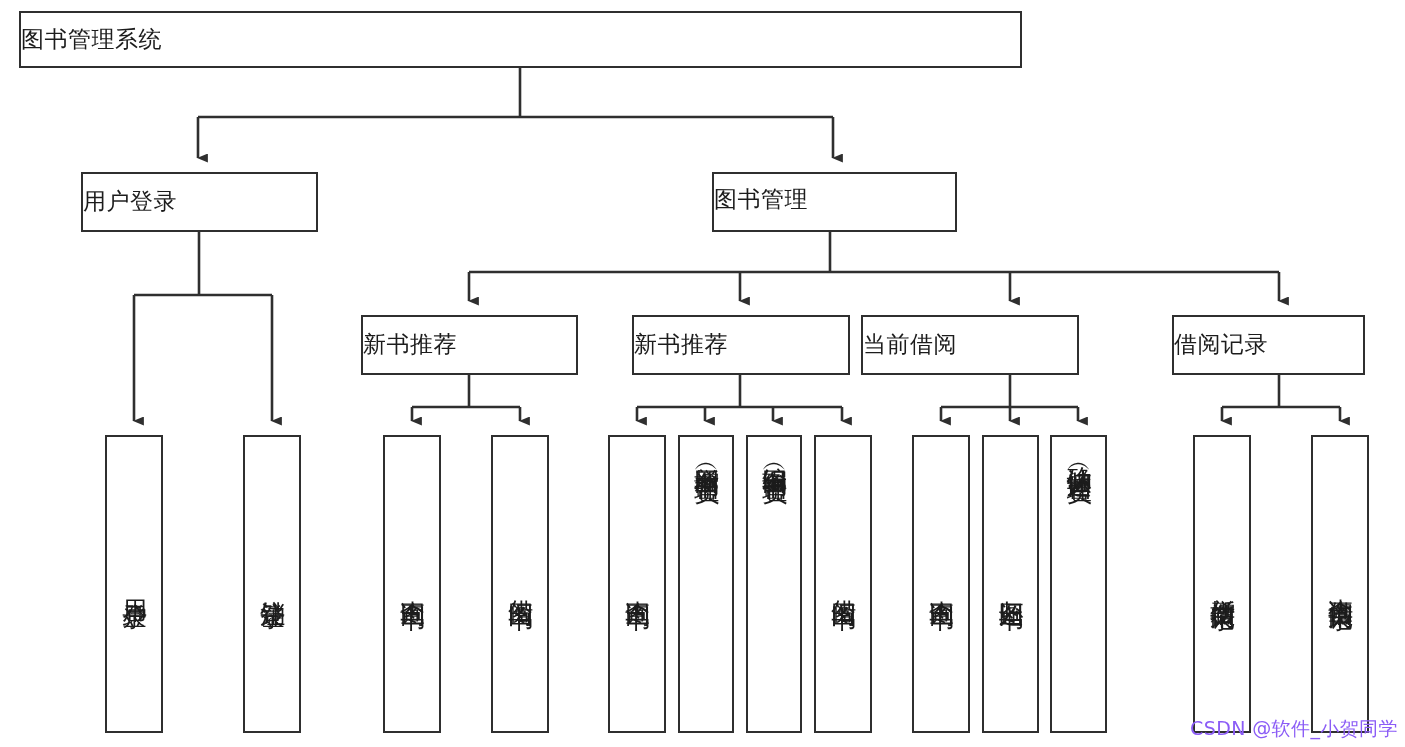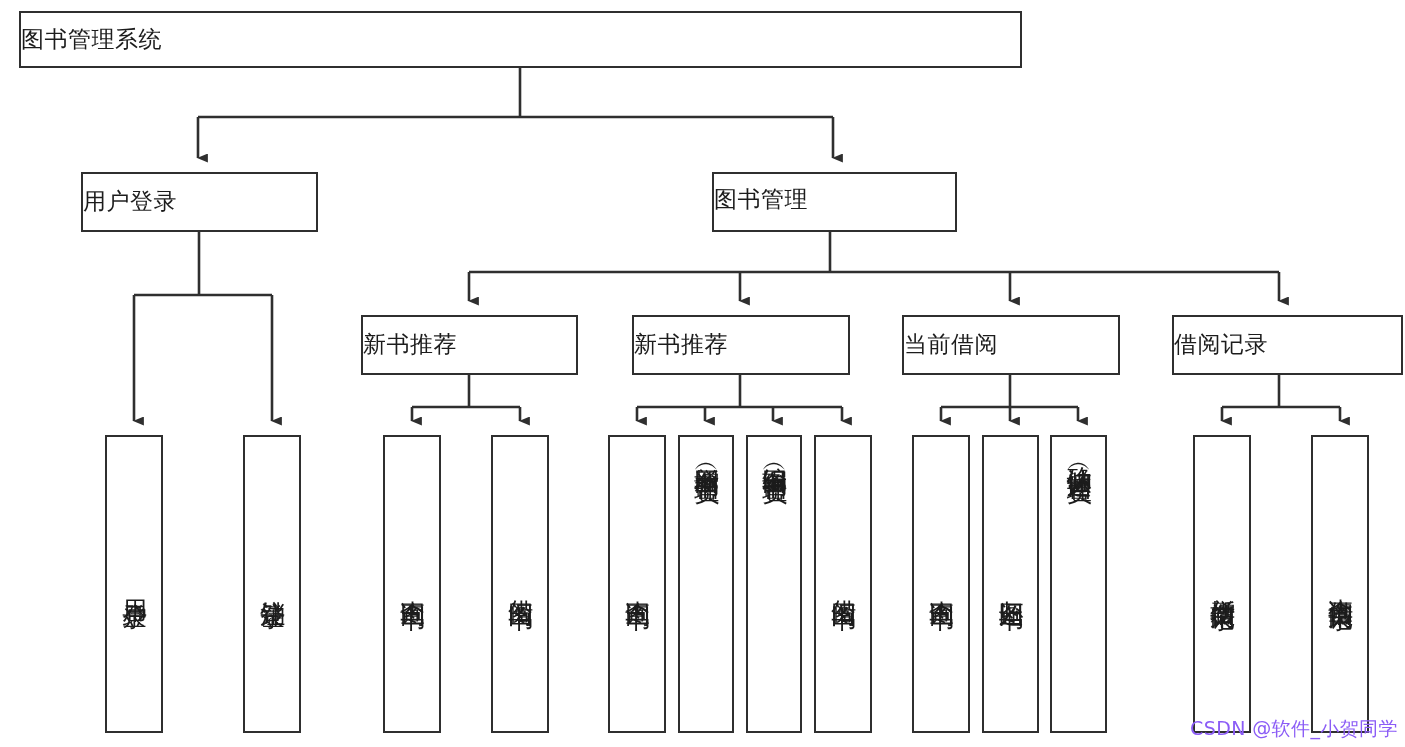--- a/index.html
+++ b/index.html
@@ -146,25 +146,25 @@
   </div>
 
   <div class="node horiz" style="left:361px; top:315px; width:217px; height:60px;">
     <span class="node-label">新书推荐</span>
   </div>
 
   <div class="node horiz" style="left:632px; top:315px; width:218px; height:60px;">
     <span class="node-label">新书推荐</span>
   </div>
 
-  <div class="node horiz" style="left:902px; top:315px; width:218px; height:60px;">
+  <div class="node horiz" style="left:861px; top:315px; width:218px; height:60px;">
     <span class="node-label">当前借阅</span>
   </div>
 
-  <div class="node horiz" style="left:1172px; top:315px; width:231px; height:60px;">
+  <div class="node horiz" style="left:1172px; top:315px; width:193px; height:60px;">
     <span class="node-label">借阅记录</span>
   </div>
 
   <div class="node leaf centered" style="left:105px; top:435px; width:58px; height:298px;">
     <span class="node-label">用户登录</span>
   </div>
 
   <div class="node leaf centered" style="left:243px; top:435px; width:58px; height:298px;">
     <span class="node-label">注销登录</span>
   </div>

